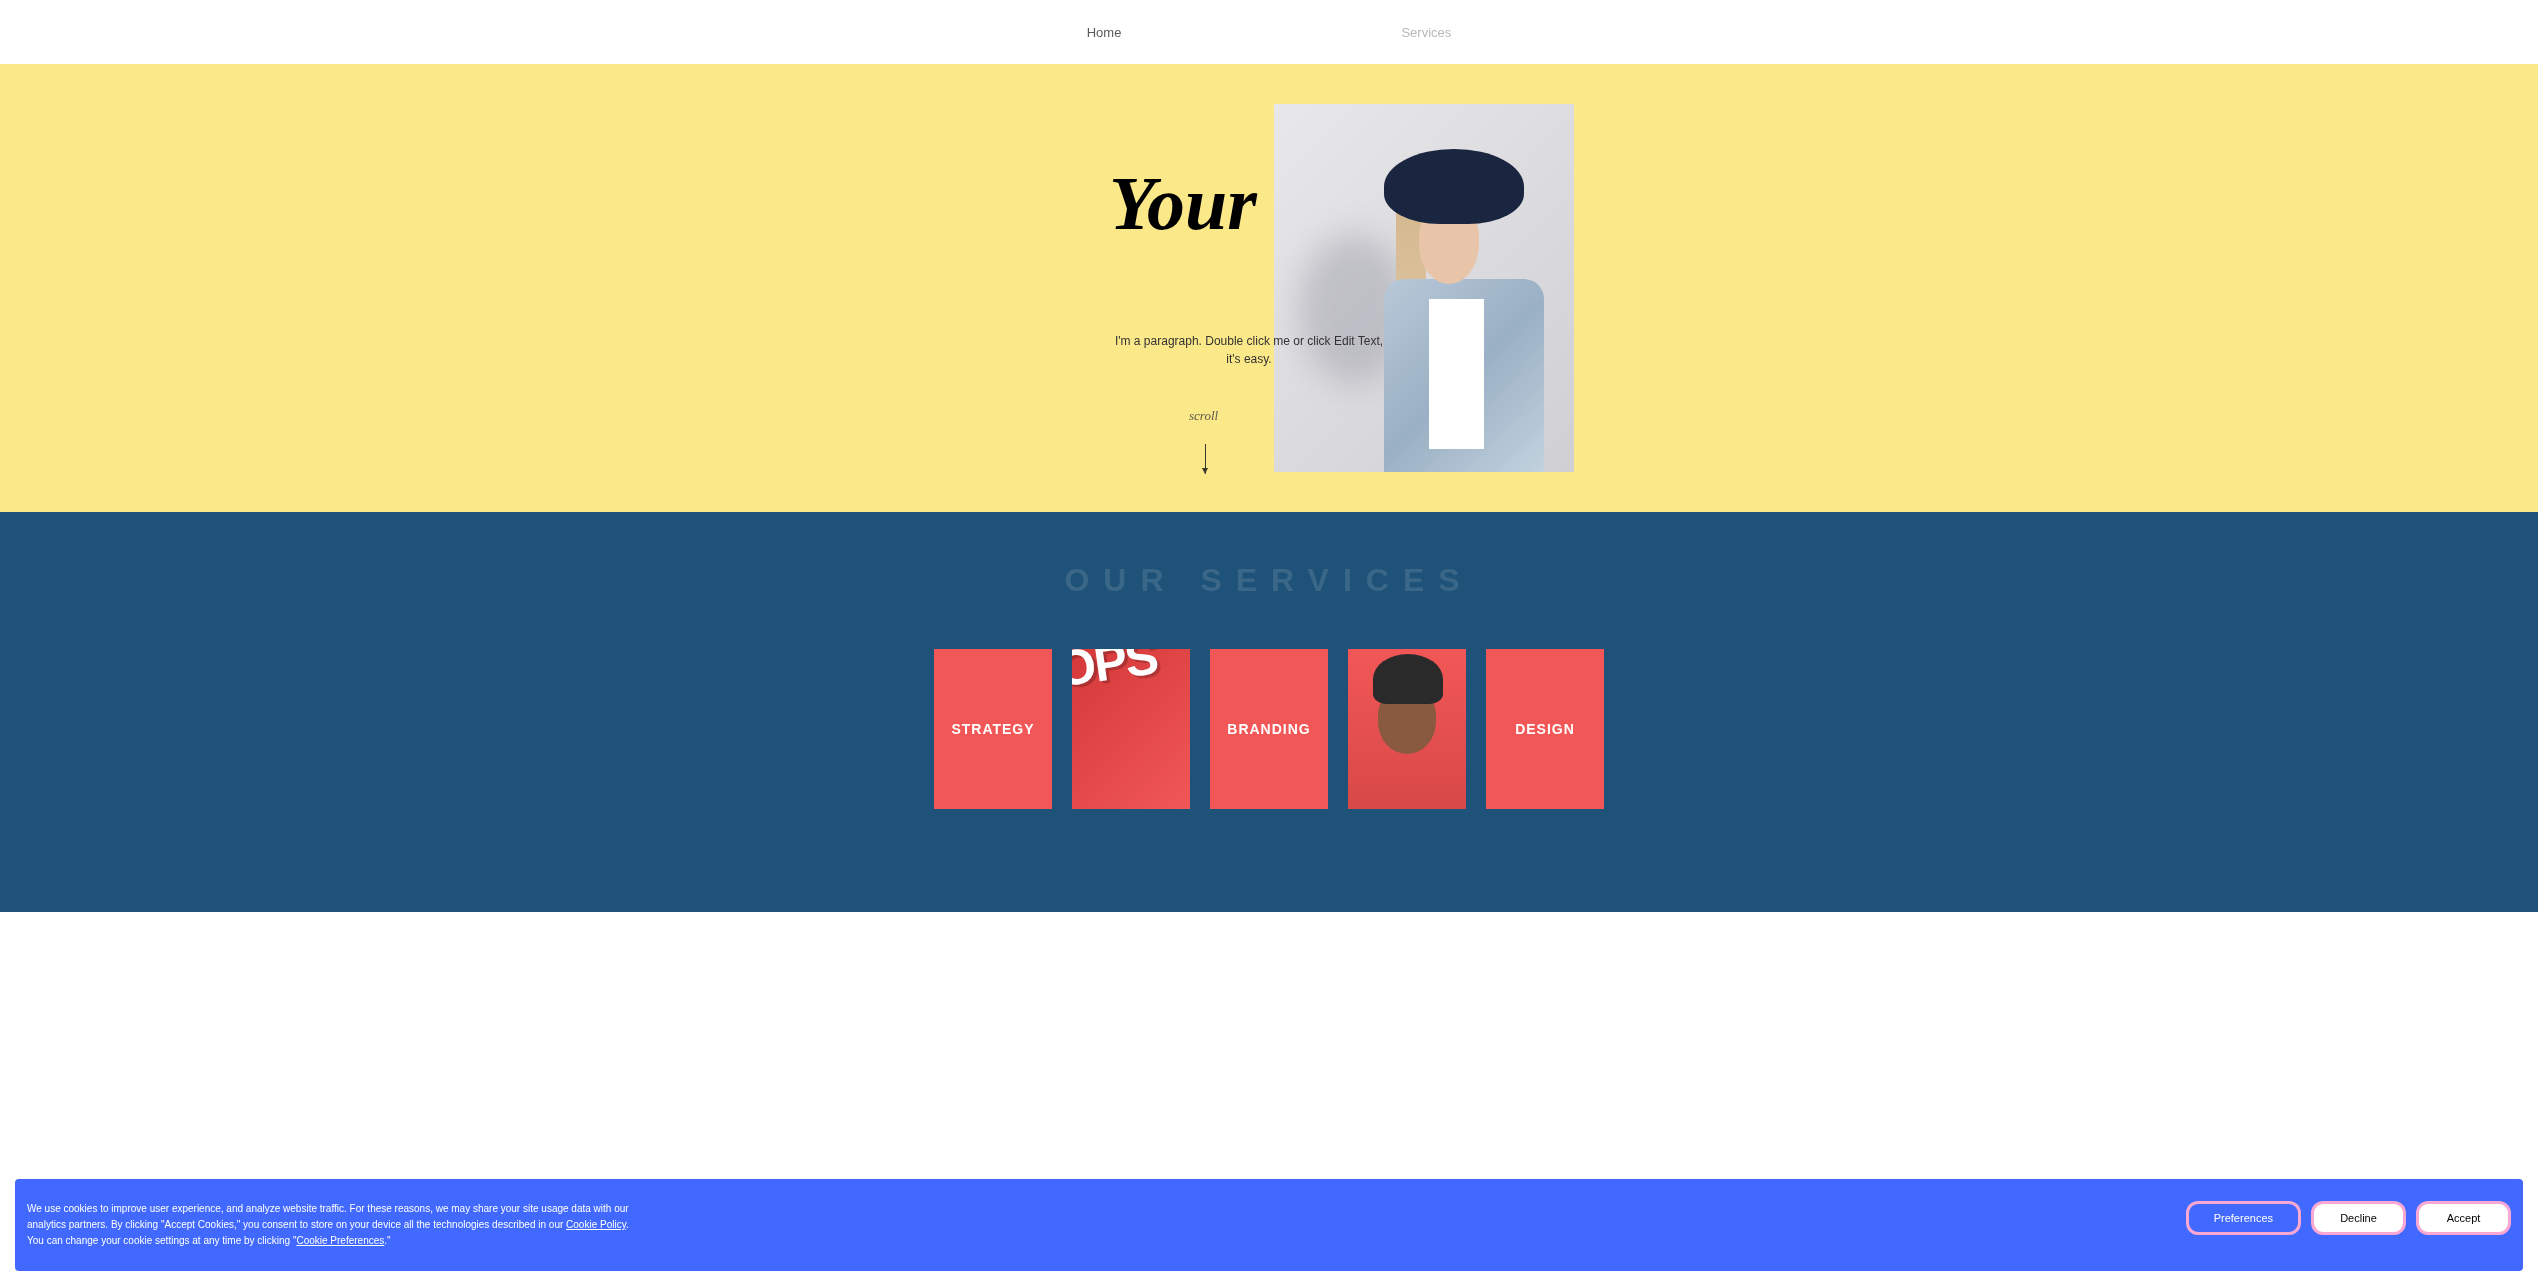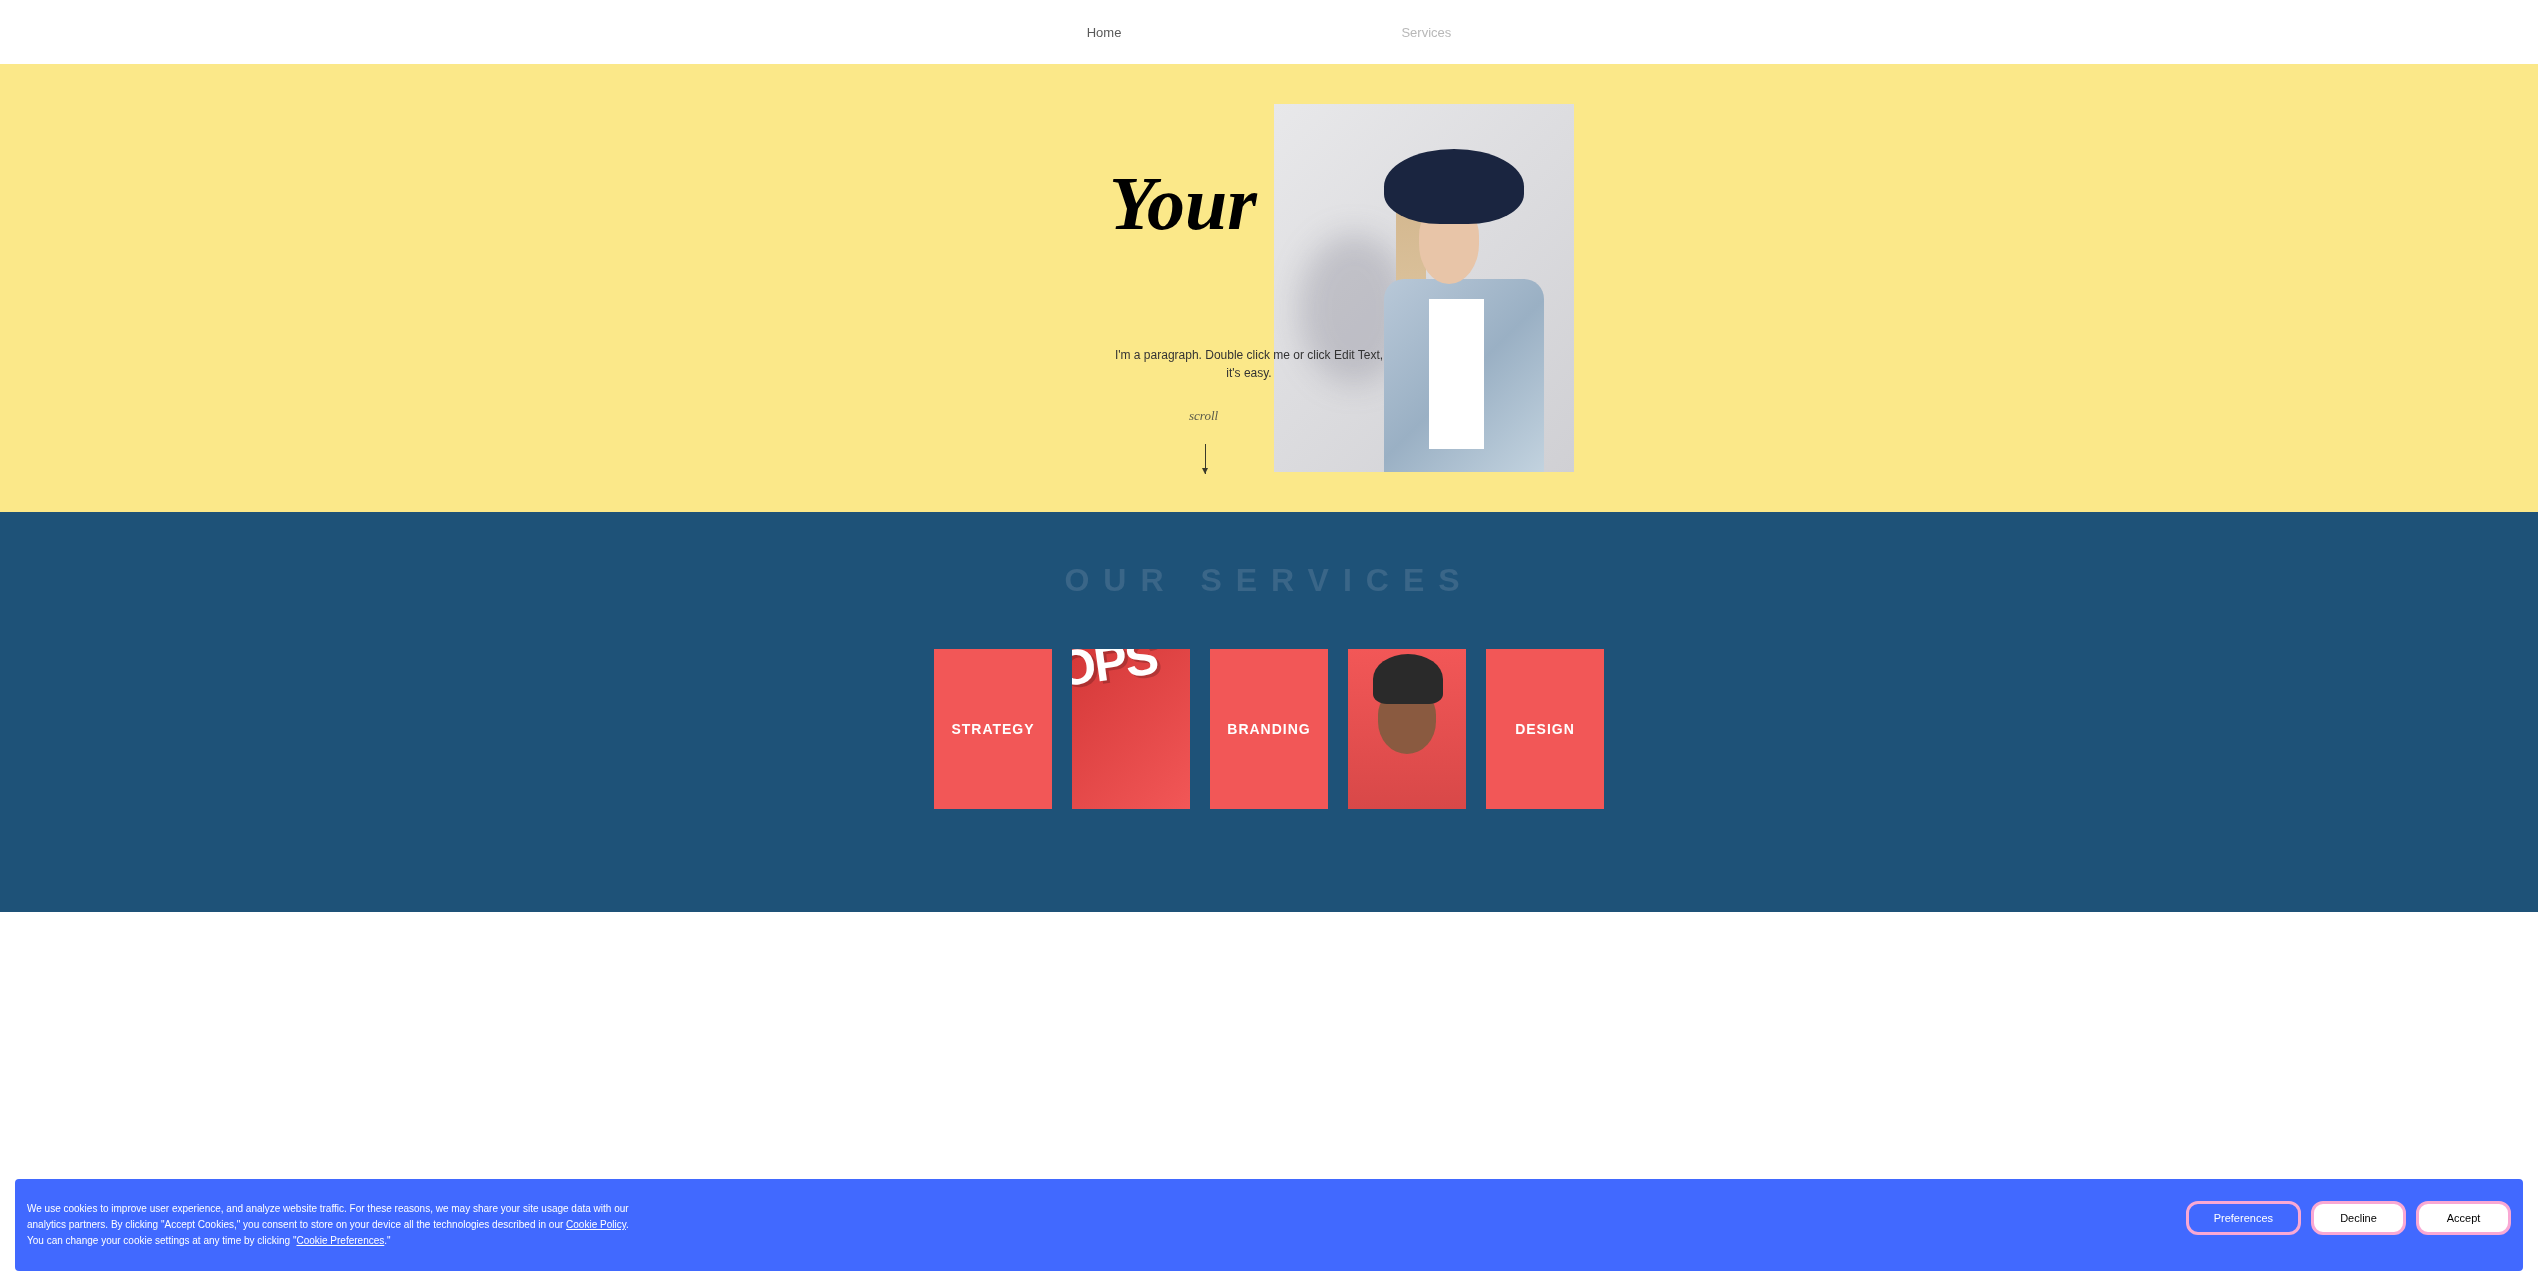--- a/index.html
+++ b/index.html
@@ -58,21 +58,21 @@
       font-style: italic;
       font-size: 76px;
       font-weight: bold;
       line-height: 1.05;
       color: #000;
       z-index: 2;
     }
     
     .hero-paragraph {
       position: absolute;
-      top: 282px;
+      top: 268px;
       left: 230px;
       width: 280px;
       font-size: 12px;
       font-family: 'Helvetica Neue', Helvetica, Arial, sans-serif;
       color: #333;
       line-height: 1.5;
       text-align: center;
       z-index: 2;
       font-weight: 300;
     }

